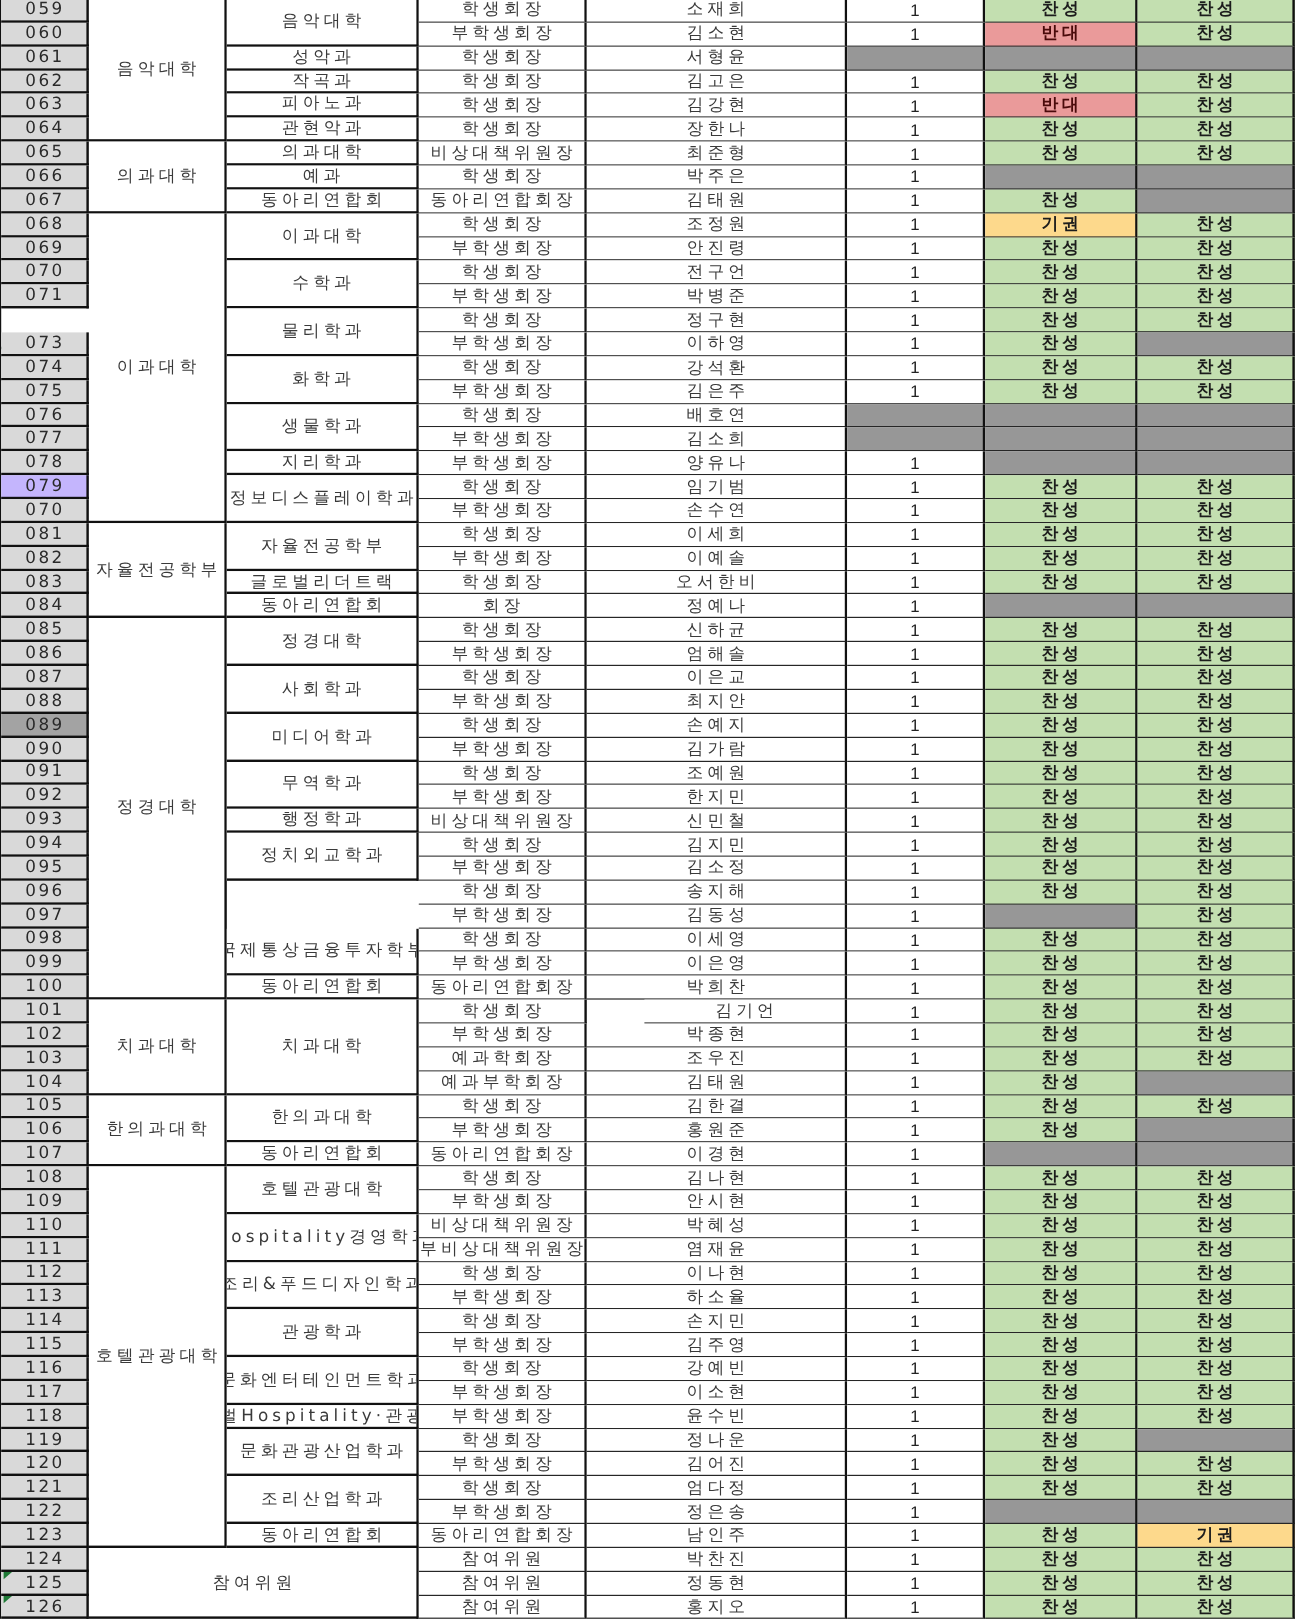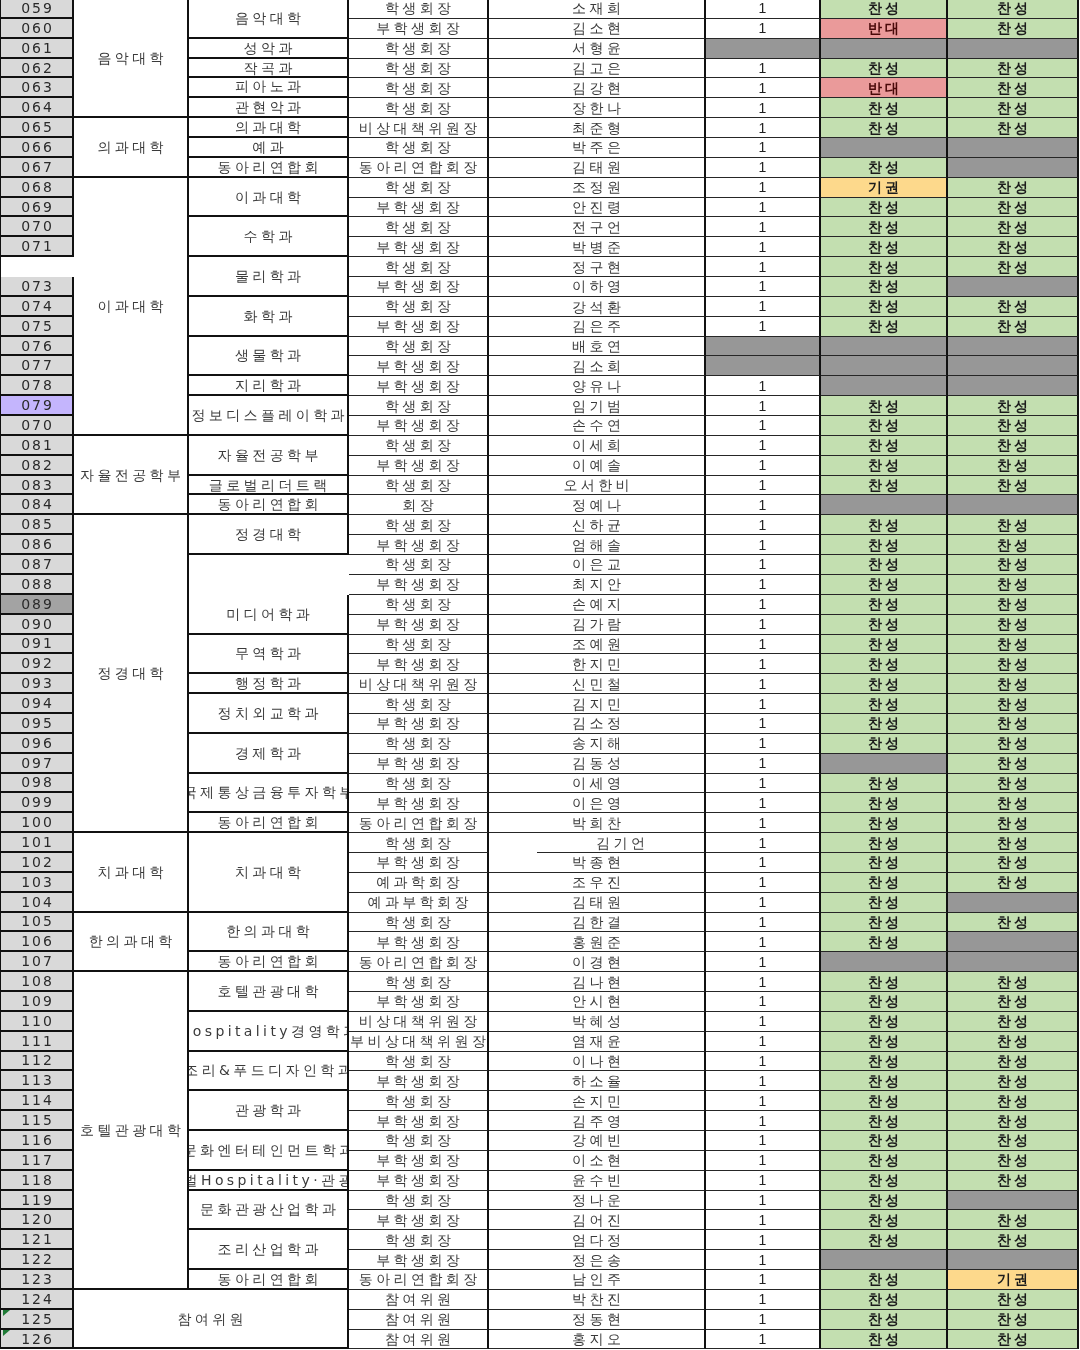--- a/index.html
+++ b/index.html
@@ -579,20 +579,23 @@
     </div>
     <div class="cell count" style="grid-area: 28 / 6 / span 1 / span 1;">
       <span>1</span>
     </div>
     <div class="cell vote" style="grid-area: 28 / 7 / span 1 / span 1; background: rgb(195, 223, 176);">
       <span>찬성</span>
     </div>
     <div class="cell vote" style="grid-area: 28 / 8 / span 1 / span 1; background: rgb(195, 223, 176);">
       <span>찬성</span>
     </div>
+    <div class="cell dept" style="grid-area: 29 / 3 / span 2 / span 1;">
+      <span>사회학과</span>
+    </div>
     <div class="cell rownum" style="grid-area: 29 / 1 / span 1 / span 1; background: rgb(217, 217, 217);">
       <span>087</span>
     </div>
     <div class="cell role" style="grid-area: 29 / 4 / span 1 / span 1;">
       <span>학생회장</span>
     </div>
     <div class="cell name" style="grid-area: 29 / 5 / span 1 / span 1;">
       <span>이은교</span>
     </div>
     <div class="cell count" style="grid-area: 29 / 6 / span 1 / span 1;">
@@ -752,23 +755,20 @@
       <span>김소정</span>
     </div>
     <div class="cell count" style="grid-area: 37 / 6 / span 1 / span 1;">
       <span>1</span>
     </div>
     <div class="cell vote" style="grid-area: 37 / 7 / span 1 / span 1; background: rgb(195, 223, 176);">
       <span>찬성</span>
     </div>
     <div class="cell vote" style="grid-area: 37 / 8 / span 1 / span 1; background: rgb(195, 223, 176);">
       <span>찬성</span>
-    </div>
-    <div class="cell dept" style="grid-area: 38 / 3 / span 2 / span 1;">
-      <span>경제학과</span>
     </div>
     <div class="cell rownum" style="grid-area: 38 / 1 / span 1 / span 1; background: rgb(217, 217, 217);">
       <span>096</span>
     </div>
     <div class="cell role" style="grid-area: 38 / 4 / span 1 / span 1;">
       <span>학생회장</span>
     </div>
     <div class="cell name" style="grid-area: 38 / 5 / span 1 / span 1;">
       <span>송지해</span>
     </div>

